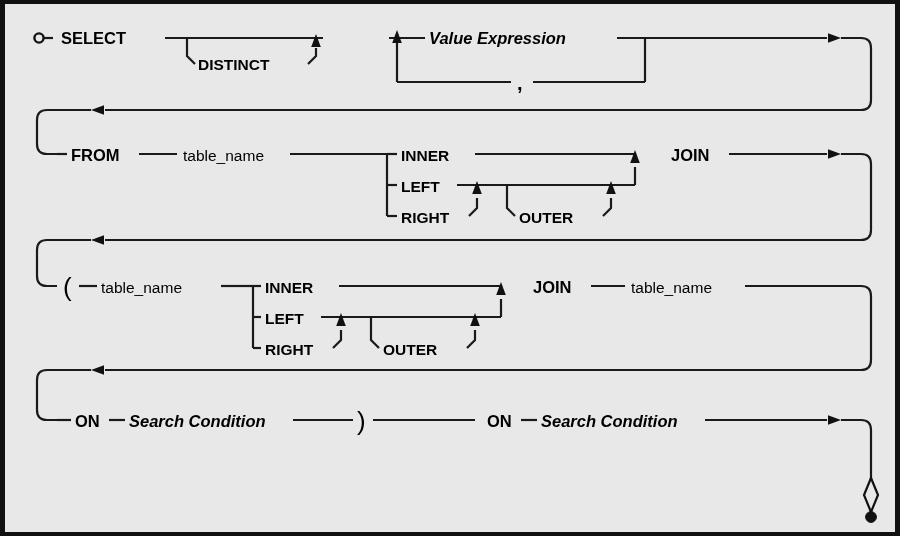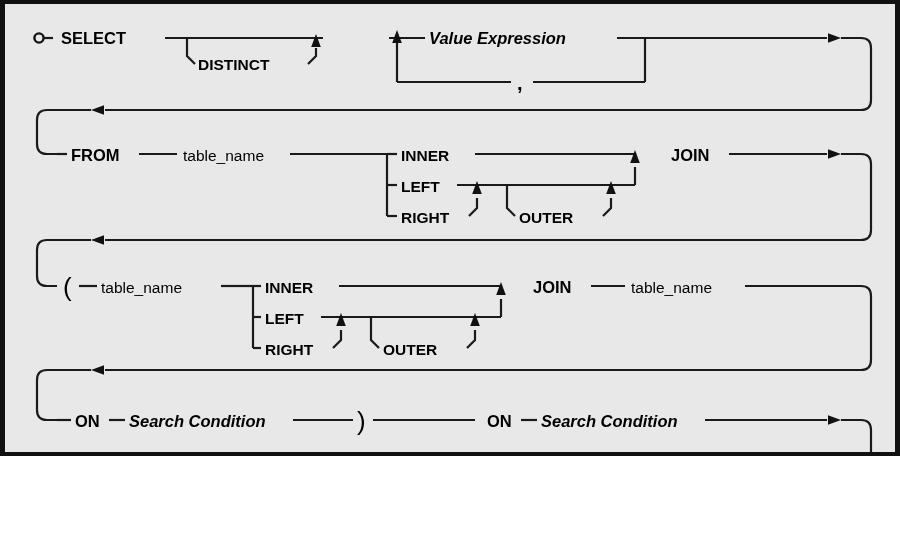--- a/index.html
+++ b/index.html
@@ -3,21 +3,21 @@
 <meta charset="utf-8">
 <style>
   html, body {
     margin: 0;
     padding: 0;
     background: #ffffff;
   }
   #page {
     position: relative;
     width: 900px;
-    height: 456px;
+    height: 536px;
     background: #e8e8e8;
     box-sizing: border-box;
     border-top: 4px solid #111111;
     border-bottom: 4px solid #111111;
     border-left: 5px solid #111111;
     border-right: 5px solid #111111;
     overflow: hidden;
     font-family: "Liberation Sans", sans-serif;
   }
   #page::after {

